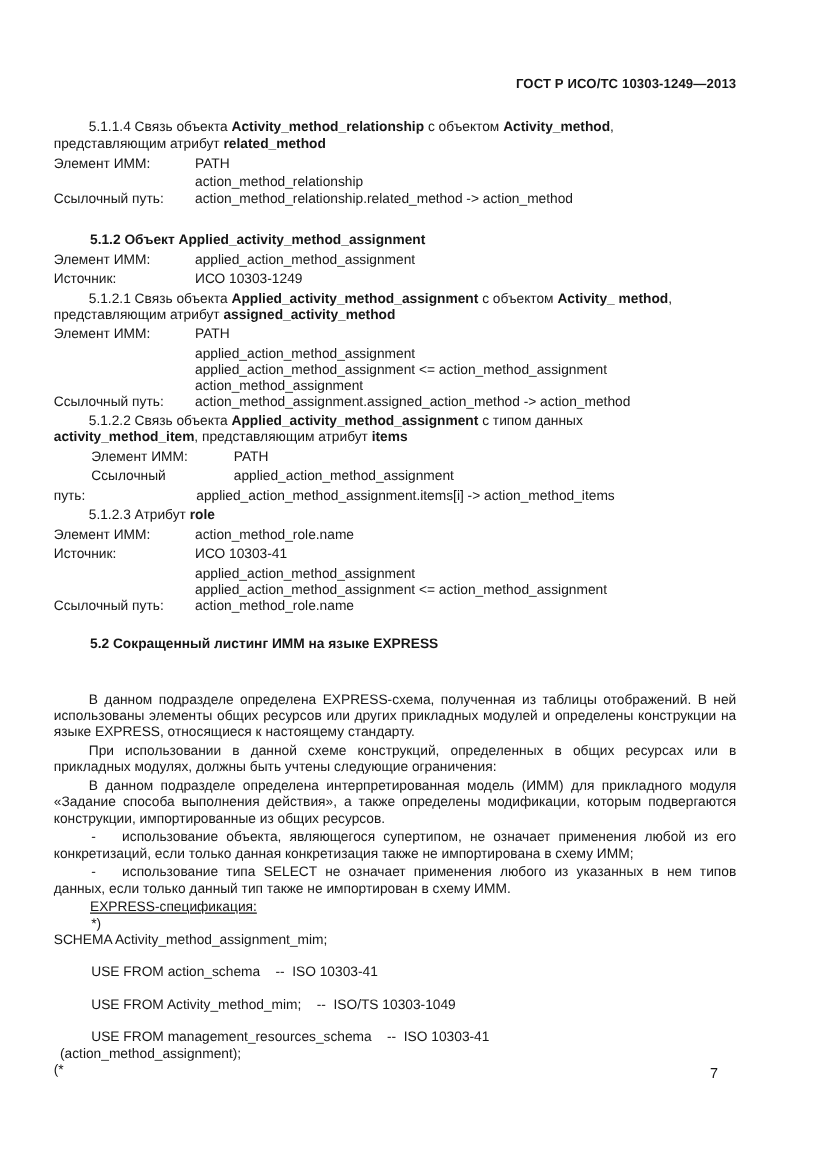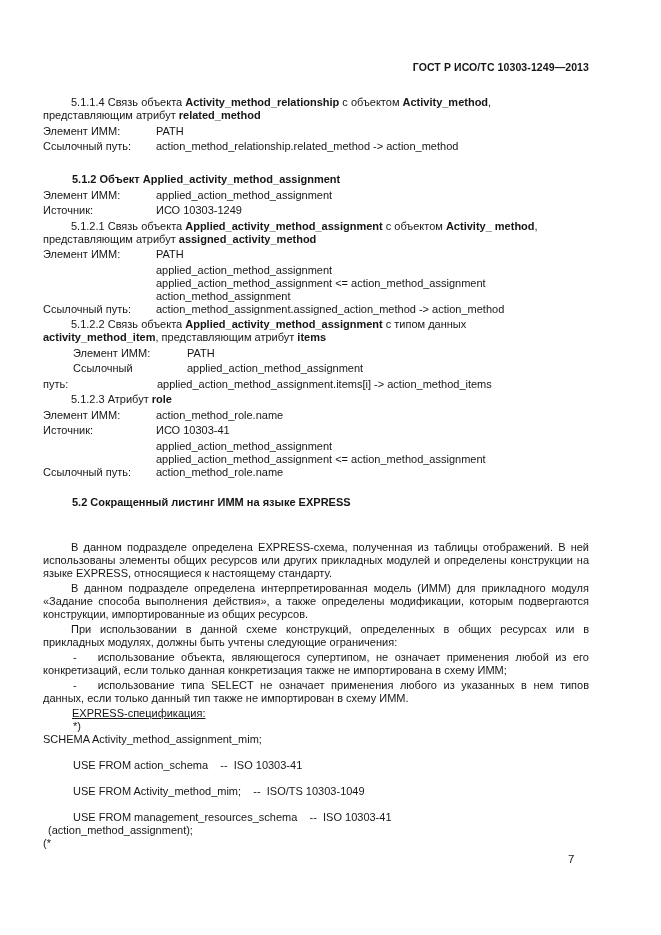--- a/index.html
+++ b/index.html
@@ -52,20 +52,21 @@
       <div class="p" style="text-indent: 28px;"><span>5.1.1.4 Связь объекта </span><span class="b">Activity_method_relationship</span><span> с объектом </span><span class="b">Activity_method</span><span>,</span><br><span>представляющим атрибут </span><span class="b">related_method</span></div>
       <div class="kv" style="padding-left: 0px;">
         <div class="kv-label" style="width: 113px;">Элемент ИММ:</div>
         <div class="kv-vals">
           <div>PATH</div>
         </div>
       </div>
       <div class="kv" style="padding-left: 0px;">
         <div class="kv-label" style="width: 113px;">Ссылочный путь:</div>
         <div class="kv-vals">
+          <div>action_method_relationship</div>
           <div>action_method_relationship.related_method -&gt; action_method</div>
         </div>
       </div>
       <div class="h">5.1.2 Объект Applied_activity_method_assignment</div>
       <div class="kv" style="padding-left: 0px;">
         <div class="kv-label" style="width: 113px;">Элемент ИММ:</div>
         <div class="kv-vals">
           <div>applied_action_method_assignment</div>
         </div>
       </div>
@@ -126,22 +127,22 @@
       <div class="kv" style="padding-left: 0px;">
         <div class="kv-label" style="width: 113px;">Ссылочный путь:</div>
         <div class="kv-vals">
           <div>applied_action_method_assignment</div>
           <div>applied_action_method_assignment &lt;= action_method_assignment</div>
           <div>action_method_role.name</div>
         </div>
       </div>
       <div class="h" style="margin-top: 17px;">5.2 Сокращенный листинг ИММ на языке EXPRESS</div>
       <div class="p j" style="text-indent: 28px; margin-top: 32px;"><span>В данном подразделе определена EXPRESS-схема, полученная из таблицы отображений. В ней использованы элементы общих ресурсов или других прикладных модулей и определены конструкции на языке EXPRESS, относящиеся к настоящему стандарту.</span></div>
+      <div class="p j" style="text-indent: 28px;"><span>При использовании в данной схеме конструкций, определенных в общих ресурсах или в прикладных модулях, должны быть учтены следующие ограничения:</span></div>
       <div class="p j" style="text-indent: 28px;"><span>В данном подразделе определена интерпретированная модель (ИММ) для прикладного модуля «Задание способа выполнения действия», а также определены модификации, которым подвергаются конструкции, импортированные из общих ресурсов.</span></div>
-      <div class="p j" style="text-indent: 28px;"><span>При использовании в данной схеме конструкций, определенных в общих ресурсах или в прикладных модулях, должны быть учтены следующие ограничения:</span></div>
       <div class="p j" style="text-indent: 30px;"><span>-</span><span class="gap" style="width: 21px;"></span><span>использование объекта, являющегося супертипом, не означает применения любой из его конкретизаций, если только данная конкретизация также не импортирована в схему ИММ;</span></div>
       <div class="p j" style="text-indent: 30px;"><span>-</span><span class="gap" style="width: 21px;"></span><span>использование типа SELECT не означает применения любого из указанных в нем типов данных, если только данный тип также не импортирован в схему ИММ.</span></div>
       <div class="codeline u" style="padding-left: 29px;">EXPRESS-спецификация:</div>
       <div class="codeline" style="padding-left: 30px;">*)</div>
       <div class="codeline" style="padding-left: 0px;">SCHEMA Activity_method_assignment_mim;</div>
       <div class="codeline"></div>
       <div class="codeline" style="padding-left: 30px;">USE FROM action_schema    --  ISO 10303-41</div>
       <div class="codeline"></div>
       <div class="codeline" style="padding-left: 30px;">USE FROM Activity_method_mim;    --  ISO/TS 10303-1049</div>
       <div class="codeline"></div>

